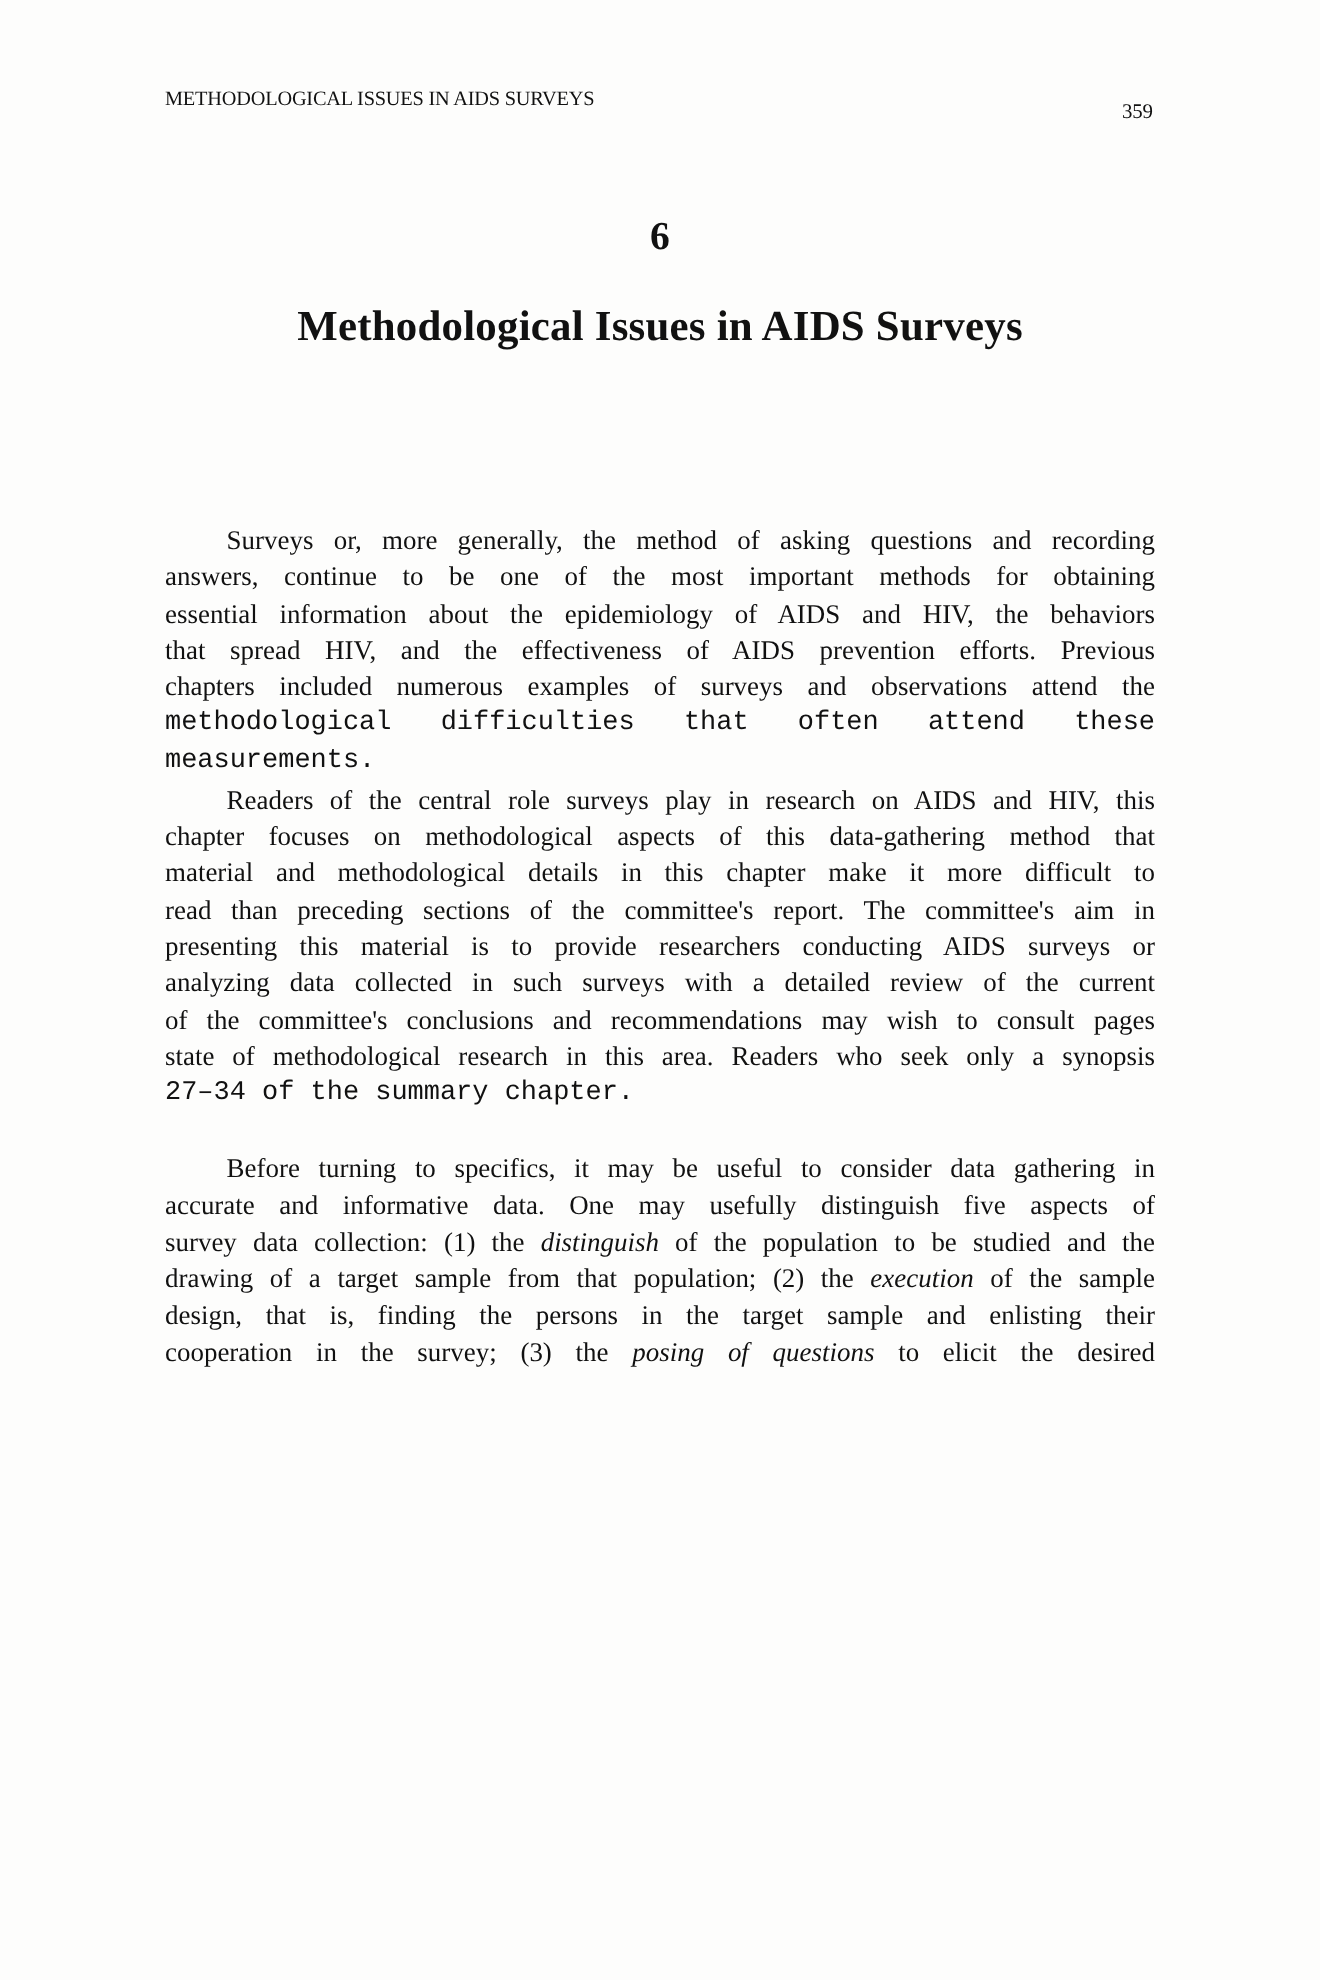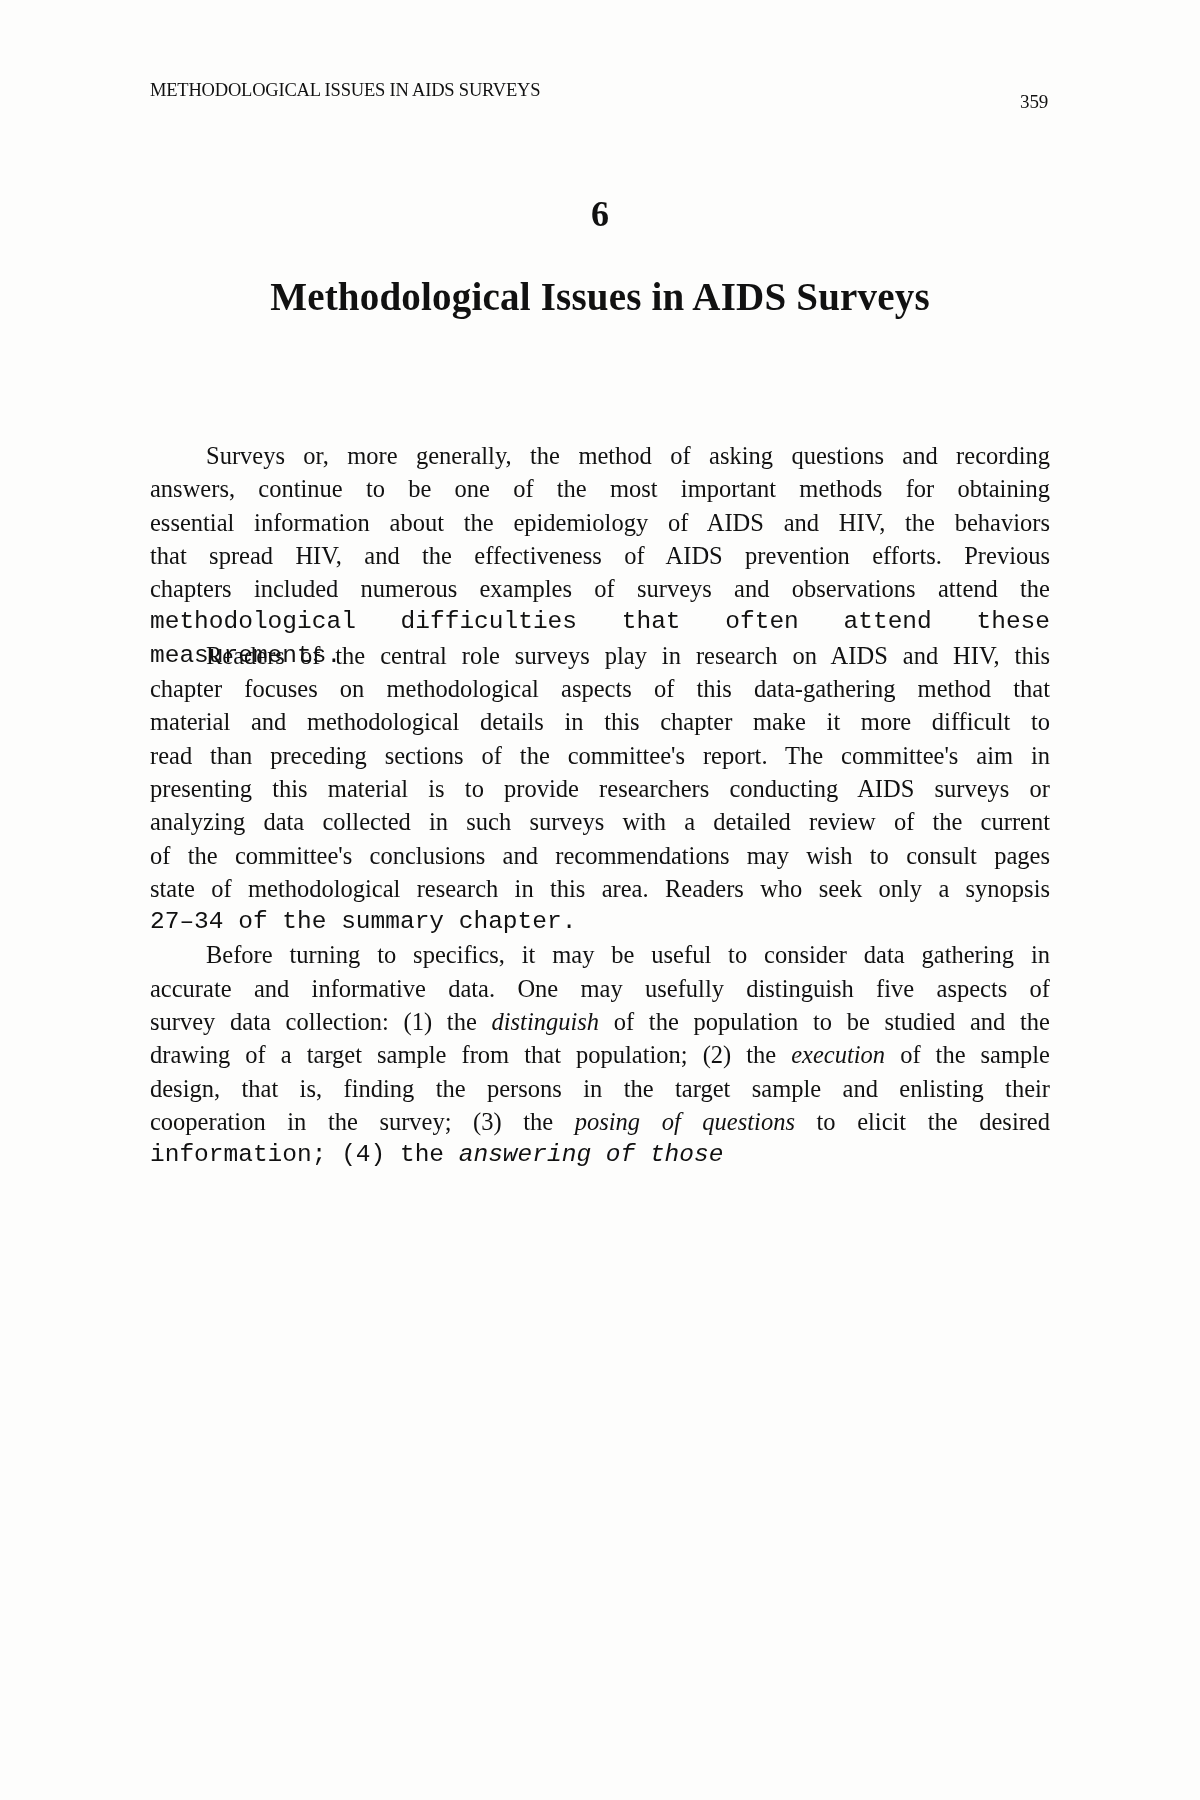--- a/index.html
+++ b/index.html
@@ -68,21 +68,21 @@
   }
   .line {
     display: block;
     height: 33.3px;
     line-height: 33.3px;
     text-align: justify;
     text-align-last: justify;
     white-space: nowrap;
     overflow: visible;
   }
-  .line.indent { padding-left: 56px; }
+  .line.indent { padding-left: 56px; margin-top: 36px; }
   .line.last { text-align-last: left; font-family: Liberation Mono, monospace; }
   .line span { white-space: normal; }
   em { font-style: italic; }
 </style>
 </head>
 <body>
 
 <header class="running-head">
   <span class="title">METHODOLOGICAL ISSUES IN AIDS SURVEYS</span>
   <span class="page-number">359</span>
@@ -111,15 +111,14 @@
       <div class="line"><span><span>state of methodological research in this area. Readers who seek only a synopsis</span></span></div>
       <div class="line last"><span><span>27–34 of the summary chapter.</span></span></div>
     </div>
     <div>
       <div class="line indent"><span><span>Before turning to specifics, it may be useful to consider data gathering in</span></span></div>
       <div class="line"><span><span>accurate and informative data. One may usefully distinguish five aspects of</span></span></div>
       <div class="line"><span><span>survey data collection: (1) the </span><em>distinguish</em><span> of the population to be studied and the</span></span></div>
       <div class="line"><span><span>drawing of a target sample from that population; (2) the </span><em>execution</em><span> of the sample</span></span></div>
       <div class="line"><span><span>design, that is, finding the persons in the target sample and enlisting their</span></span></div>
       <div class="line"><span><span>cooperation in the survey; (3) the </span><em>posing of questions</em><span> to elicit the desired</span></span></div>
-      <div class="line last"><span><span>information; (4) the </span><em>answering of those</em></span></div>
     </div>
   </main>
 
 </body></html>

